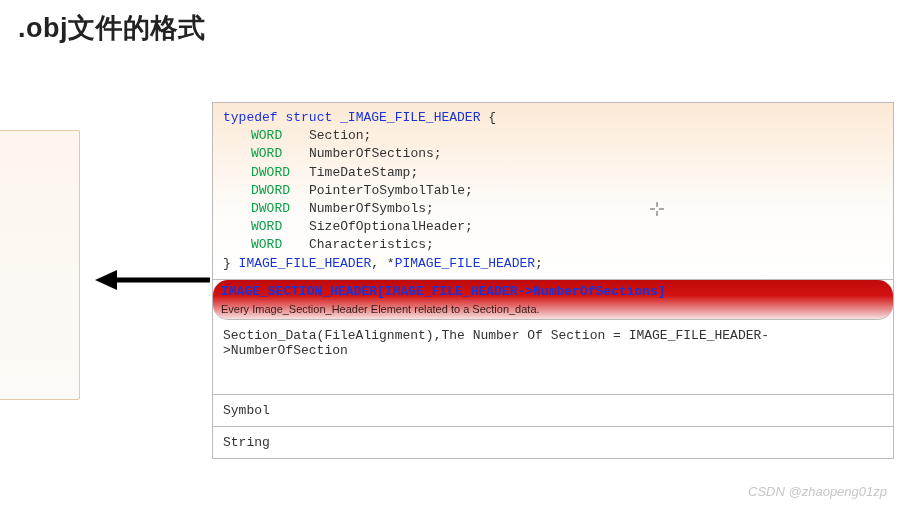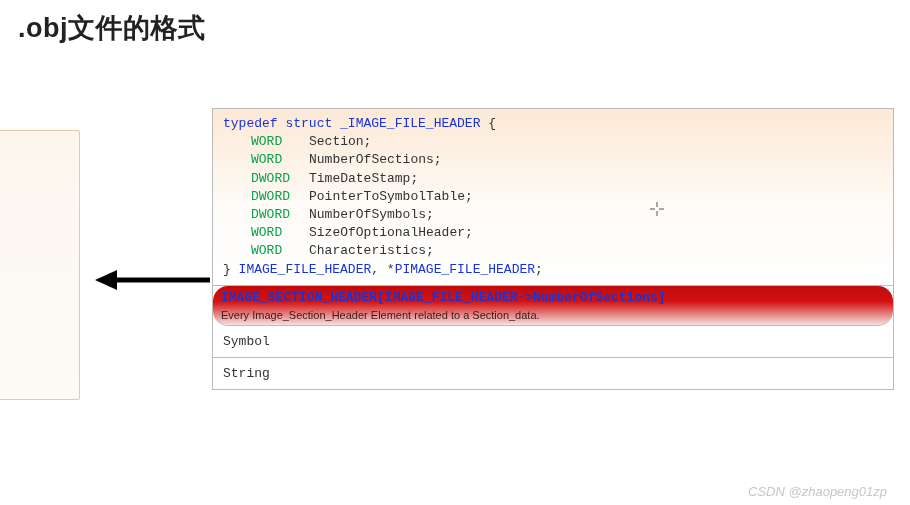--- a/index.html
+++ b/index.html
@@ -35,21 +35,21 @@
   .arrow {
     position: absolute;
     left: 95px;
     top: 265px;
     width: 120px;
     height: 30px;
   }
   .diagram {
     position: absolute;
     left: 212px;
-    top: 108px;
+    top: 102px;
     width: 682px;
     border: 1px solid #bbb;
   }
   .code-block {
     background: linear-gradient(180deg, #fce9d6 0%, #fefcf9 60%, #ffffff 100%);
     padding: 6px 10px 6px 10px;
     font-family: Consolas, "Courier New", monospace;
     font-size: 13px;
     line-height: 1.4;
     color: #333;
@@ -139,20 +139,21 @@
     <div>
       <span class="fld">} </span><span class="kw-nm">IMAGE_FILE_HEADER</span><span class="fld">, *</span><span class="kw-nm">PIMAGE_FILE_HEADER</span><span class="fld">;</span>
     </div>
   </div>
 
   <div class="red-band">
     <div class="l1">IMAGE_SECTION_HEADER[IMAGE_FILE_HEADER-&gt;NumberOfSections]</div>
     <div class="l2">Every Image_Section_Header Element related to a Section_data.</div>
   </div>
 
+  <div class="cell big">Section_Data(FileAlignment),The Number Of Section = IMAGE_FILE_HEADER-&gt;NumberOfSection</div>
 
   <div class="cell">Symbol</div>
 
   <div class="cell" style="border-bottom:none">String</div>
 
 </div>
 
 <div class="cursor" style="left:650px; top:202px;">
   <svg width="14" height="14" viewBox="0 0 14 14">
     <line x1="7" y1="0" x2="7" y2="5" stroke="#555" stroke-width="1"></line>

